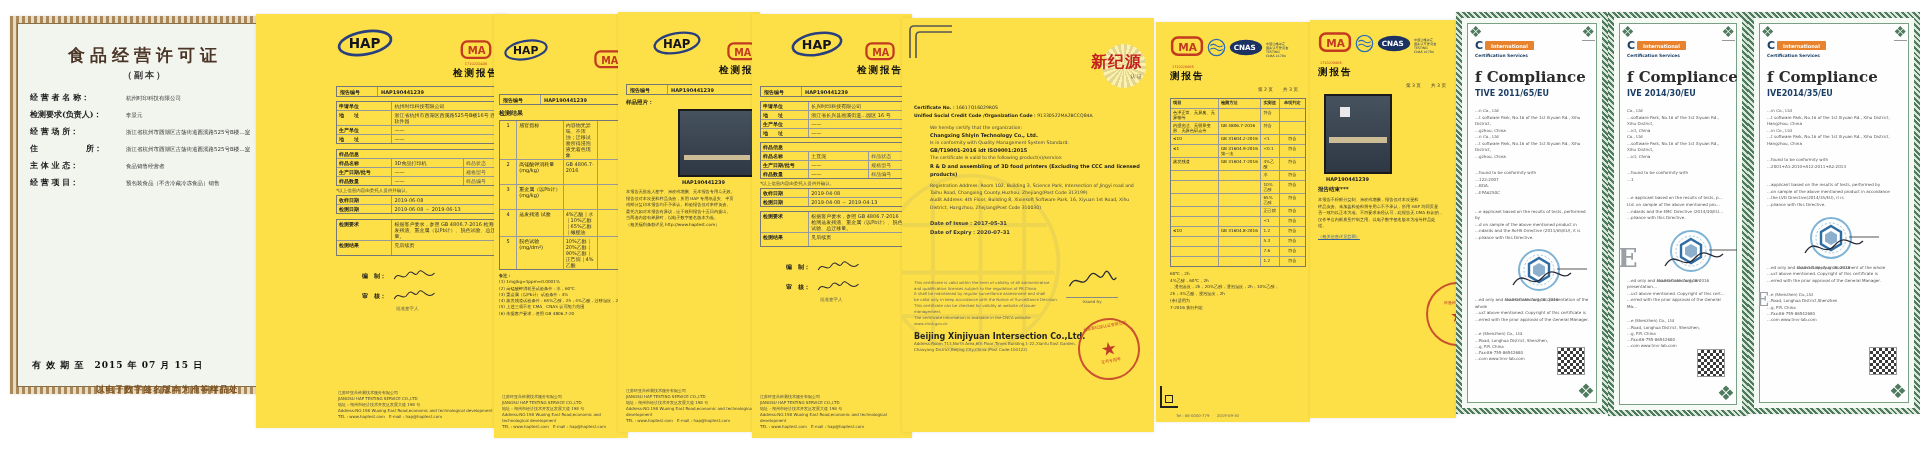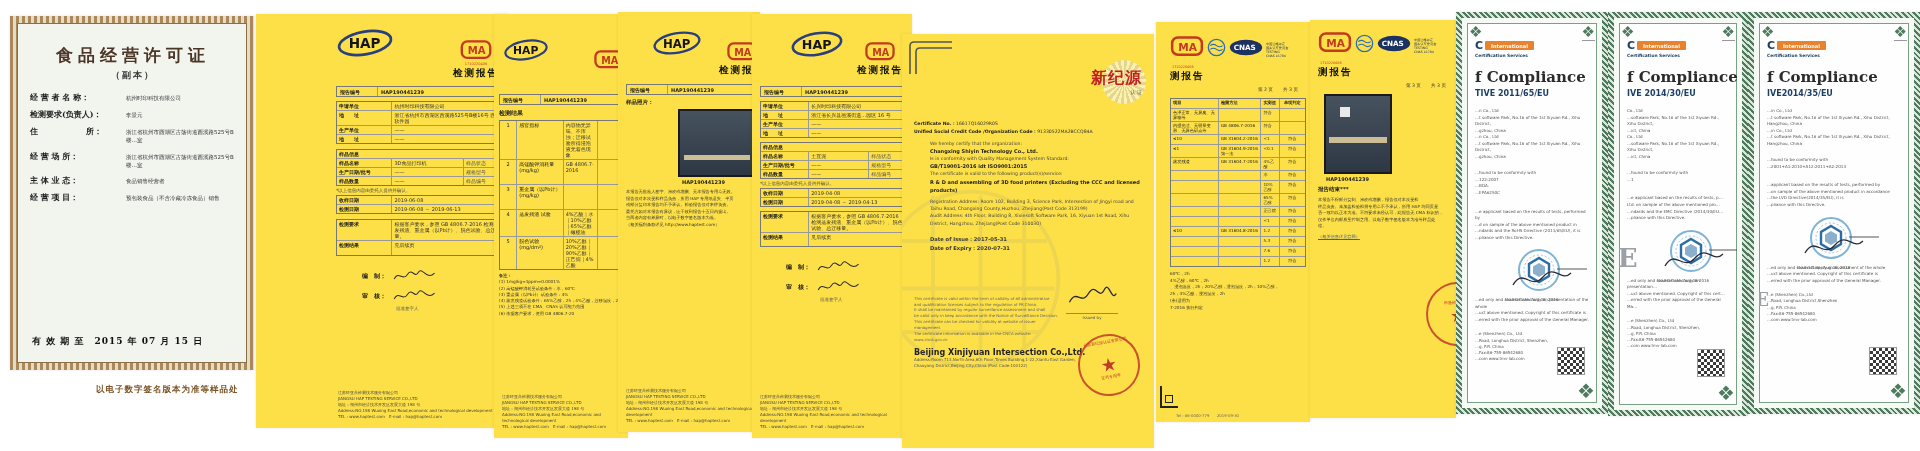--- a/index.html
+++ b/index.html
@@ -1,20 +1,20 @@
 <!DOCTYPE html>
 <html><head>
 <meta charset="utf-8">
 <style>
   html,body{margin:0;padding:0;}
   body{width:1920px;height:451px;background:#ffffff;overflow:hidden;position:relative;
        font-family:"DejaVu Sans",sans-serif;color:#222;}
   .doc{position:absolute;background:#fde047;overflow:hidden;box-shadow:0 0 3px rgba(0,0,0,.10);}
   
-  #d1{left:10px;top:16px;width:244px;height:354px;background:repeating-linear-gradient(90deg,#a9895c 0 3px,#e7dcc3 3px 6px);padding:0;}
+  #d1{left:10px;top:16px;width:244px;height:354px;background:repeating-linear-gradient(90deg,#a9895c 0 3px,#e7dcc3 3px 6px);padding:12px;}
   .lic-inner{position:absolute;inset:7px;background:#f2f4ee;border:1px solid #8a6f45;padding:10px 10px 8px 12px;}
   .lic-title{font-family:"DejaVu Serif",serif;font-weight:bold;font-size:17px;letter-spacing:5px;color:#4a3526;text-align:center;margin:10px 0 2px 0;}
   .lic-sub{text-align:center;font-family:"DejaVu Serif",serif;font-weight:bold;font-size:9px;letter-spacing:2px;color:#333;margin-bottom:10px;}
   .lic-row{display:flex;margin-bottom:6px;}
   .lic-label{width:96px;font-family:"DejaVu Serif",serif;font-weight:bold;font-size:8px;color:#1c1c1c;white-space:pre-line;flex:none;}
   .lic-value{flex:1;font-size:5.5px;color:#333;padding-top:2px;line-height:1.5;}
   .lic-validity{position:absolute;left:14px;bottom:14px;font-family:"DejaVu Serif",serif;font-weight:bold;font-size:9px;color:#111;letter-spacing:1px;}
   .lic-caption{position:absolute;left:96px;top:384px;font-family:"DejaVu Serif",serif;font-weight:bold;font-size:8.5px;color:#7c5224;letter-spacing:1px;}
   
   .hap-page{font-size:5px;}
@@ -59,21 +59,21 @@
   .g4 .c4{width:16%;flex:none;text-align:center;color:#333;}
   .remarks{font-size:4.2px;color:#333;margin-top:3px;line-height:1.5;}
   .remarks .rm-label{font-weight:bold;}
   .photo-label{font-weight:bold;font-size:5.5px;margin:4px 0 3px 0;}
   .photo{position:relative;border:2px solid #1a1a1a;background:linear-gradient(#47525f,#2e3844);}
   .photo .bar{position:absolute;left:5%;right:5%;bottom:24%;height:8%;background:#cdbd96;}
   .photo .sq{position:absolute;left:22%;top:14%;width:16%;height:14%;background:#e9e9e9;}
   .photo-cap{font-weight:bold;font-size:5px;margin-top:2px;}
   .para{font-size:4.2px;color:#333;line-height:1.55;margin-top:4px;}
   
-  #d6{left:902px;top:34px;width:252px;height:414px;padding:0 12px;box-sizing:border-box;}
+  #d6{left:902px;top:18px;width:252px;height:414px;padding:0 12px;box-sizing:border-box;}
   .qms-corner{position:absolute;left:6px;top:6px;}
   .xjy{position:absolute;right:12px;top:34px;text-align:right;}
   .xjy .globe{position:absolute;right:-4px;top:-8px;width:44px;height:44px;border-radius:50%;
       background:repeating-conic-gradient(#c9cdd2 0 9deg,#fff 9deg 18deg);opacity:.55;}
   .xjy .brand{position:relative;font-weight:bold;font-size:16px;color:#c3201f;letter-spacing:1px;font-family:"DejaVu Serif",serif;}
   .xjy .brand-sub{position:relative;font-size:5px;color:#555;}
   .qms-meta{margin-top:86px;font-size:4.6px;color:#333;line-height:1.7;}
   .qms-meta b{color:#222;}
   .qms-title{font-size:13px;font-weight:bold;color:#2b7bbf;line-height:1.35;margin:4px 0 4px 0;letter-spacing:.5px;}
   .qms-body{font-size:4.6px;color:#444;margin-left:16px;line-height:1.6;}
@@ -149,26 +149,26 @@
           <span class="lic-value">杭州时印科技有限公司</span>
         </div>
 
 
         <div class="lic-row">
           <span class="lic-label">检测要求(负责人)：</span>
           <span class="lic-value">李景元</span>
         </div>
 
         <div class="lic-row">
+          <span class="lic-label">经 营 场 所：</span>
+          <span class="lic-value">浙江省杭州市西湖区古荡街道西溪路525号B楼…室</span>
+        </div>
+
+        <div class="lic-row">
           <span class="lic-label">住　　　　　　所：</span>
-          <span class="lic-value">浙江省杭州市西湖区古荡街道西溪路525号B楼…室</span>
-        </div>
-
-        <div class="lic-row">
-          <span class="lic-label">经 营 场 所：</span>
           <span class="lic-value">浙江省杭州市西湖区古荡街道西溪路525号B楼…室</span>
         </div>
 
         <div class="lic-row">
           <span class="lic-label">主 体 业 态：</span>
           <span class="lic-value">食品销售经营者</span>
         </div>
 
         <div class="lic-row">
           <span class="lic-label">经 营 项 目：</span>

